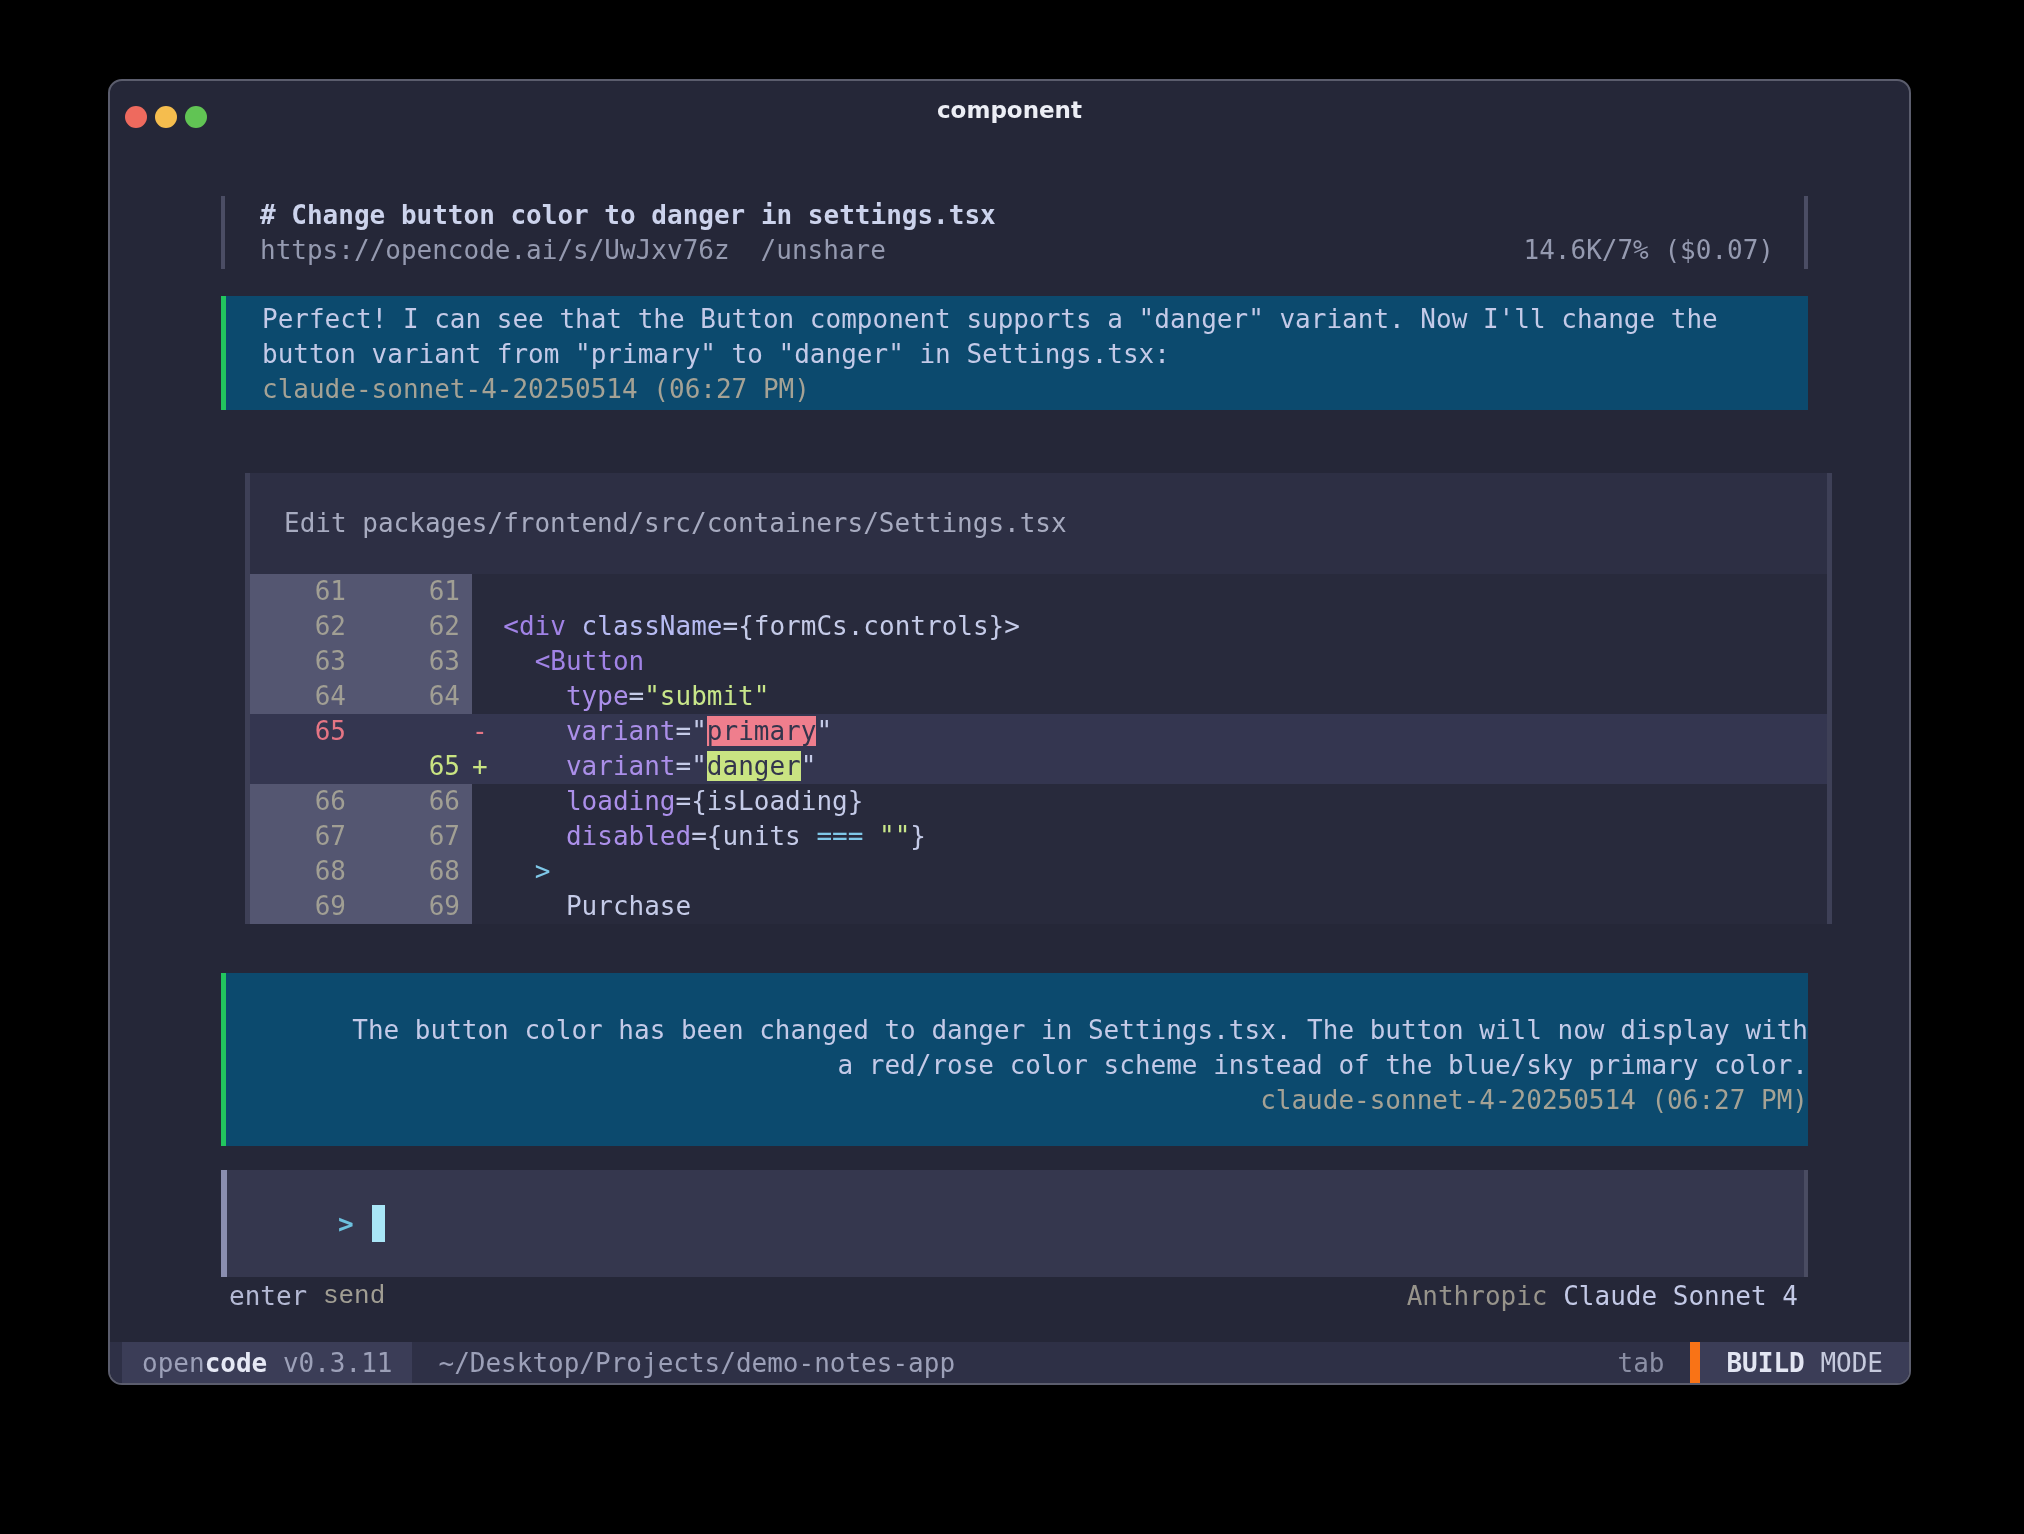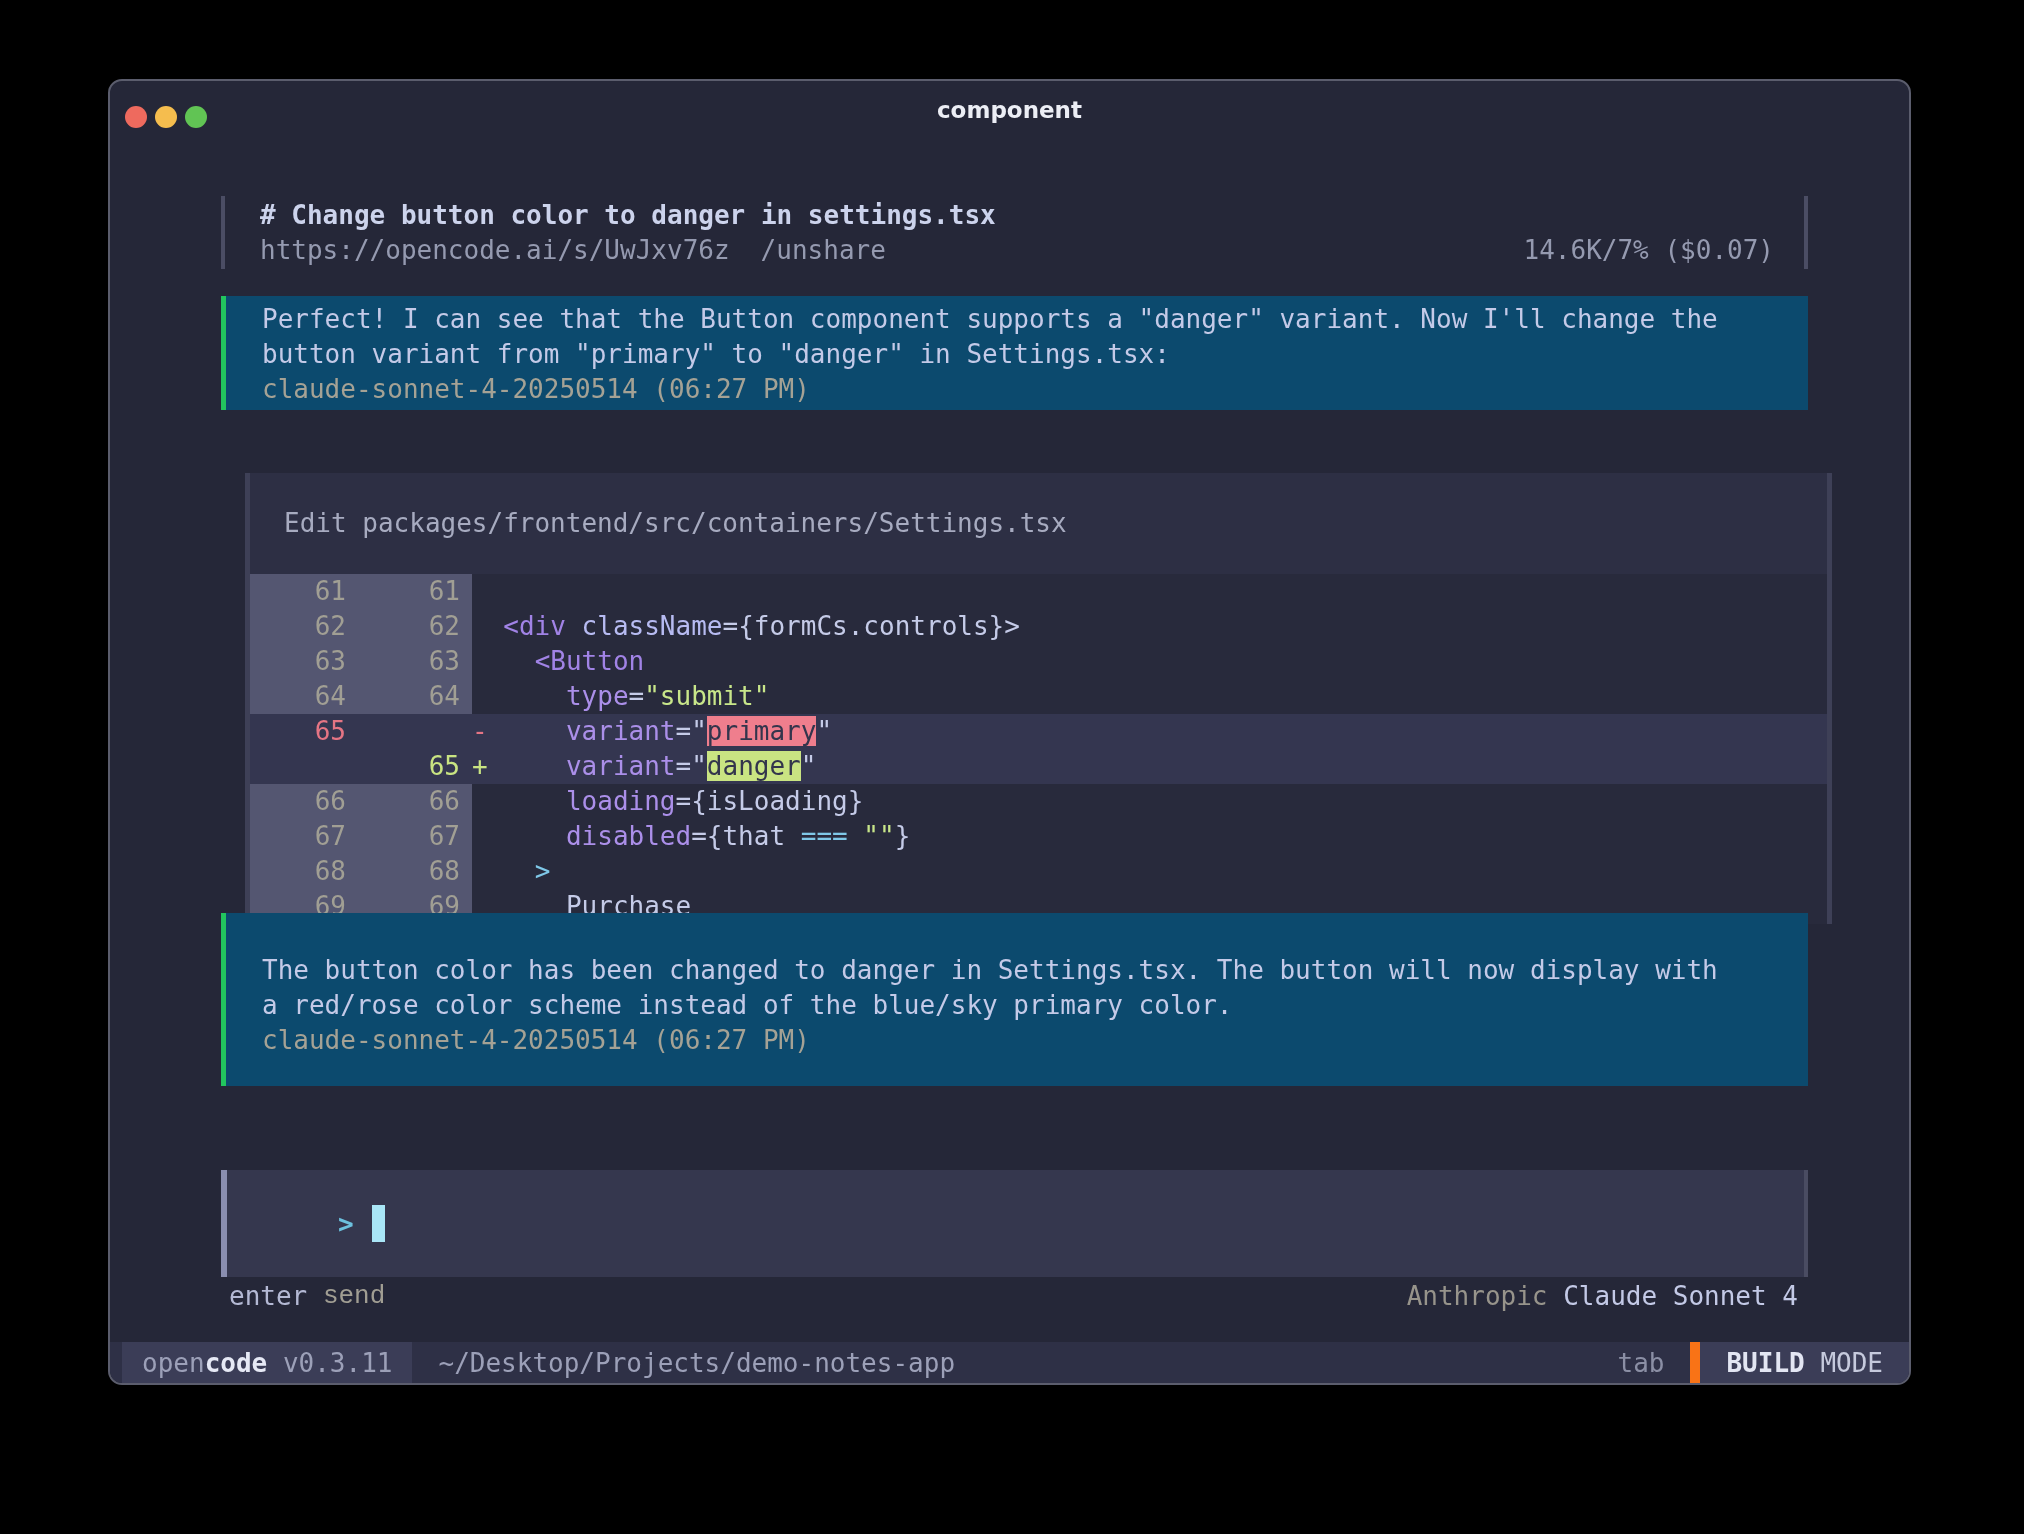--- a/index.html
+++ b/index.html
@@ -21,21 +21,21 @@
   #session-header{top:115px;height:73px;border-left:4px solid #4b4d64;border-right:4px solid #4b4d64;
     padding:2px 30px 0 35px;}
   .sess-line1{height:35px;line-height:35px;font-weight:bold;color:#ccd3ec;white-space:pre;}
   .sess-line2{height:35px;line-height:35px;color:#959ab0;display:flex;white-space:pre;}
   .sess-url{color:#959ab0;}
   .sess-unshare{color:#959ab0;margin-left:31px;}
   .sess-stats{margin-left:auto;color:#959ab0;}
   
   .msg{background:#0c4a6e;border-left:5px solid #22c55e;padding-left:36px;color:#c4cae8;}
   #msg1{top:215px;height:114px;padding-top:6px;}
-  #msg2{top:832px;height:173px;padding-top:40px;}
+  #msg2{top:892px;height:173px;padding-top:40px;text-align:right;}
   .msg-line{height:35px;line-height:35px;white-space:pre;}
   .msg-meta{height:35px;line-height:35px;color:#a5a295;white-space:pre;}
   
   #edit-block{top:392px;height:451px;background:#2d2f44;border-left:5px solid #3e4057;
     border-right:5px solid #3e4057;padding-top:33px;margin-left:24px;}
   .edit-title{height:35px;line-height:35px;padding-left:34px;color:#a7abc0;margin-bottom:33px;white-space:pre;}
   #diff{width:100%;}
   .diff-row{display:flex;height:35px;line-height:35px;}
   .gut{width:108px;text-align:right;padding-right:12px;color:#a19f94;flex:none;white-space:pre;}
   .gut.g2{width:114px;}
@@ -154,21 +154,21 @@
             <span class="gut g1">66</span>
             <span class="gut g2">66</span>
           </span>
           <span class="code"><span class="tk-plain">      </span><span class="tk-attr">loading</span><span class="tk-plain">=</span><span class="tk-plain">{isLoading}</span></span>
         </div>
         <div class="diff-row context">
           <span class="gutter-bg">
             <span class="gut g1">67</span>
             <span class="gut g2">67</span>
           </span>
-          <span class="code"><span class="tk-plain">      </span><span class="tk-attr">disabled</span><span class="tk-plain">=</span><span class="tk-plain">{that </span><span class="tk-op">===</span><span class="tk-plain"> </span><span class="tk-str">""</span><span class="tk-plain">}</span></span>
+          <span class="code"><span class="tk-plain">      </span><span class="tk-attr">disabled</span><span class="tk-plain">=</span><span class="tk-plain">{units </span><span class="tk-op">===</span><span class="tk-plain"> </span><span class="tk-str">""</span><span class="tk-plain">}</span></span>
         </div>
         <div class="diff-row context">
           <span class="gutter-bg">
             <span class="gut g1">68</span>
             <span class="gut g2">68</span>
           </span>
           <span class="code"><span class="tk-plain">    </span><span class="tk-op">&gt;</span></span>
         </div>
         <div class="diff-row context">
           <span class="gutter-bg">

